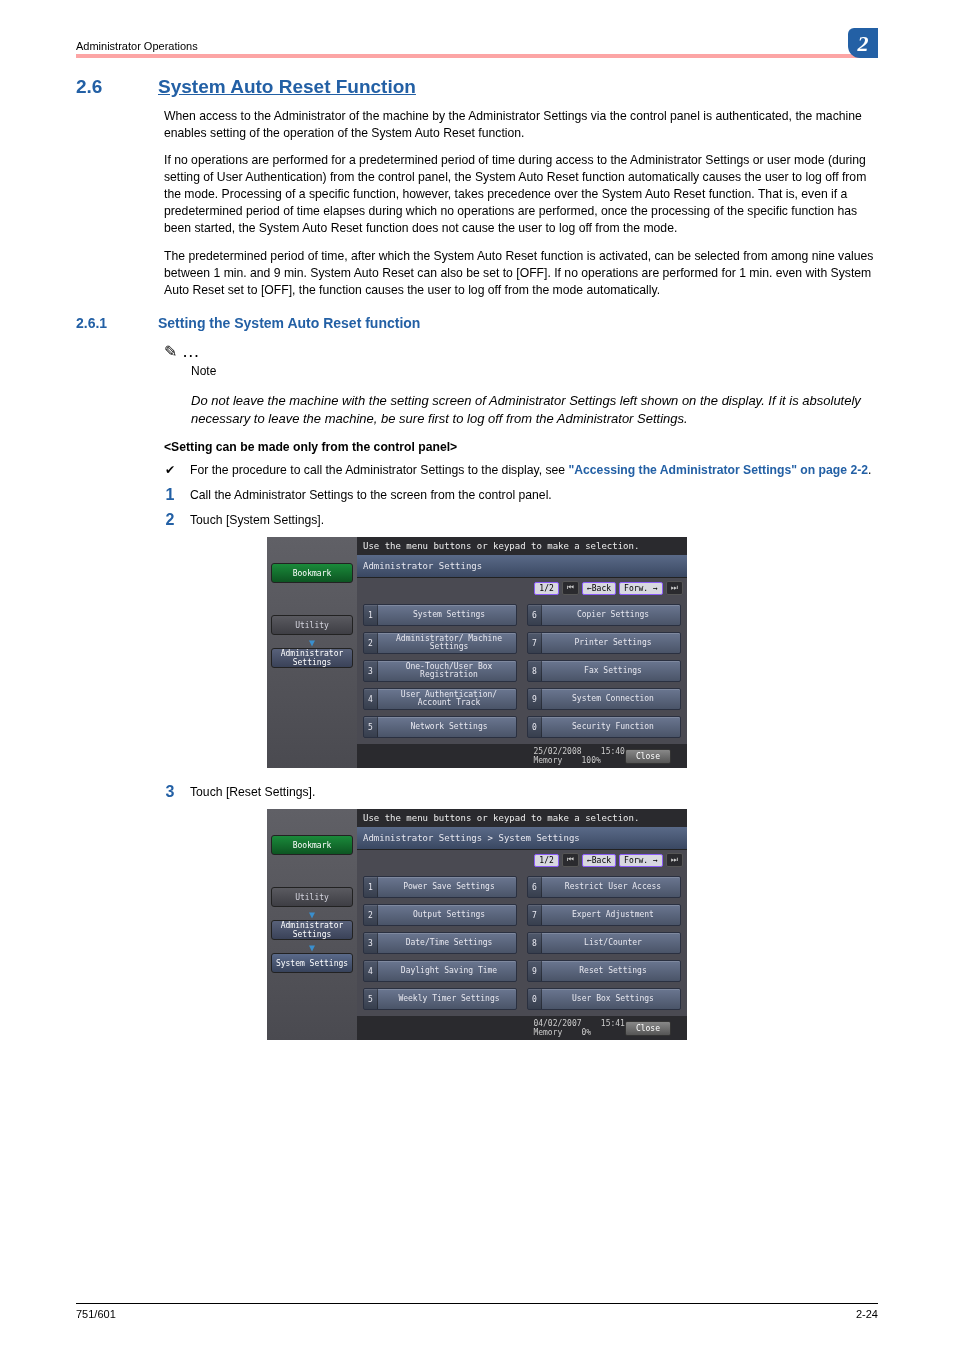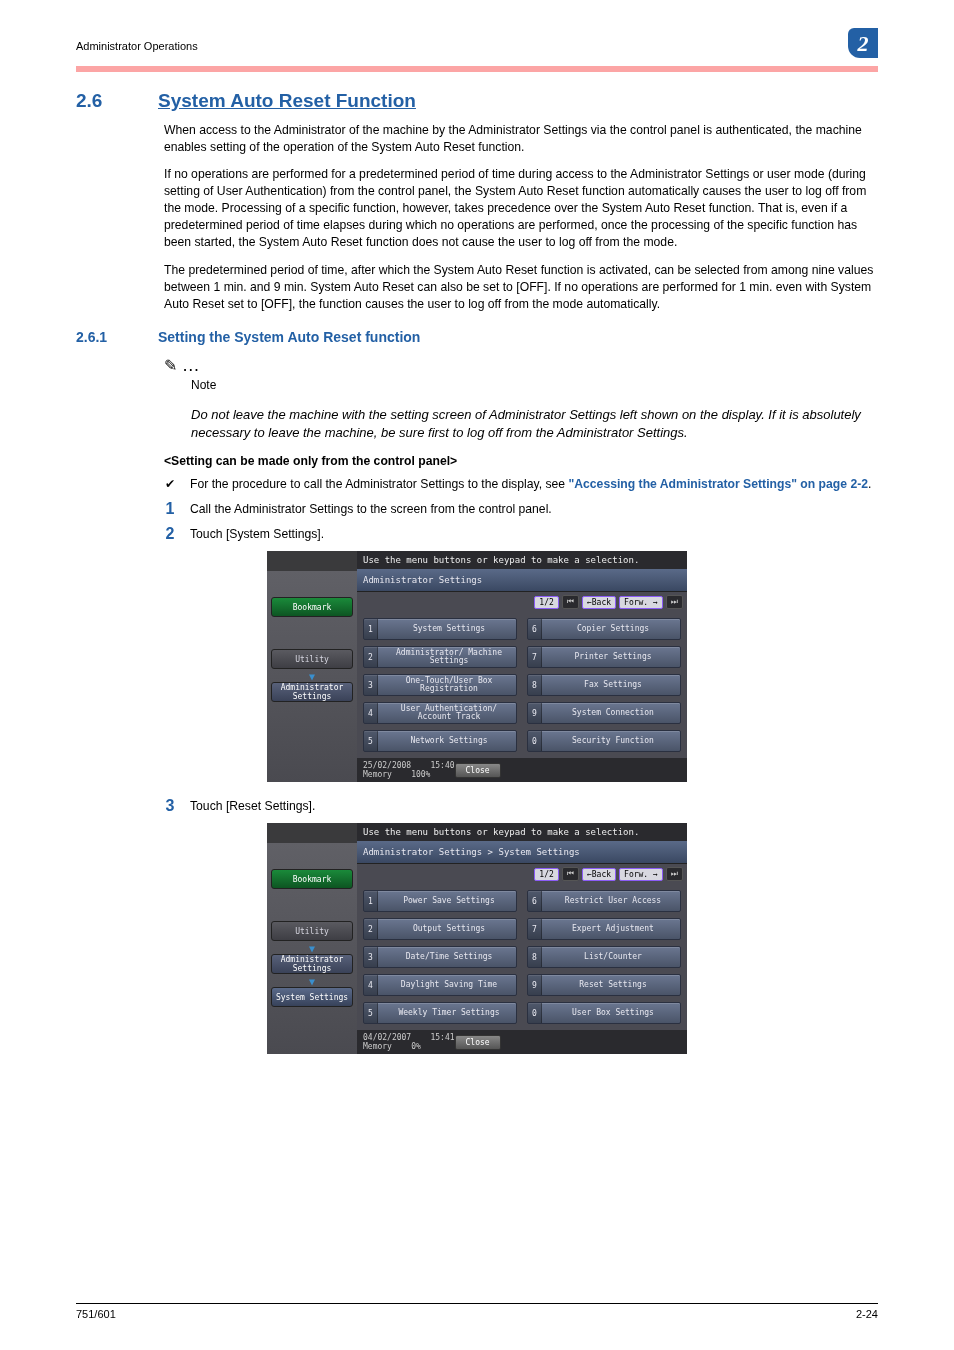--- a/index.html
+++ b/index.html
@@ -7,25 +7,25 @@
     font-family: Arial, Helvetica, sans-serif;
     font-size: 12px;
     background: #fff;
     color: #000;
     width: 954px;
     height: 1350px;
     position: relative;
     padding: 40px 76px 30px 76px;
   }
   .header-line {
-    border-bottom: 6px solid #fca5a5;
+    border-bottom: 4px solid #fca5a5;
     display: flex;
     justify-content: space-between;
     align-items: flex-end;
-    padding-bottom: 14px;
+    padding-bottom: 2px;
     margin-bottom: 18px;
   }
   .header-title { font-size: 11px; }
   .badge {
     position: absolute;
     right: 76px;
     top: 28px;
     width: 30px;
     height: 30px;
     background: #2360a5;
@@ -98,21 +98,20 @@
     display:flex;
     background:#3a3a3c;
     position:relative;
     font-family: "Lucida Console", Monaco, monospace;
     font-size: 8px;
   }
   .panel-side {
     width: 90px; flex-shrink:0;
     background: linear-gradient(#606066,#4a4a50);
     padding-top:22px;
-    margin-top:20px;
   }
   .side-btn {
     margin: 4px 4px 8px 4px;
     height: 20px;
     border-radius:3px;
     background: linear-gradient(#5a5a60,#3e3e44);
     border:1px solid #222;
     color:#d6d6e0;
     display:flex; align-items:center; justify-content:center;
     font-size:8px;
@@ -163,22 +162,22 @@
   .grid-btn .n {
     width:14px; height:100%;
     background:rgba(0,0,0,0.25);
     display:flex; align-items:center; justify-content:center;
     margin-right:4px;
     border-right:1px solid rgba(0,0,0,0.3);
   }
   .grid-btn .t { flex:1; text-align:center; padding:0 2px; line-height:1.1;}
   .panel-footer {
     background:#2a2a2e; color:#ccc;
-    display:flex; align-items:center; justify-content:flex-start;
-    padding:3px 6px; font-size:8px;
+    display:flex; align-items:center; justify-content:flex-end;
+    padding:3px 16px; font-size:8px;
   }
   .close-btn {
     background:linear-gradient(#888,#555);
     color:#fff; padding:2px 10px; border-radius:2px;
     border:1px solid #333; font-size:8px;
   }
   .footer-line {
     position:absolute; bottom:30px; left:76px; right:76px;
     border-top:1px solid #000;
     display:flex; justify-content:space-between;

